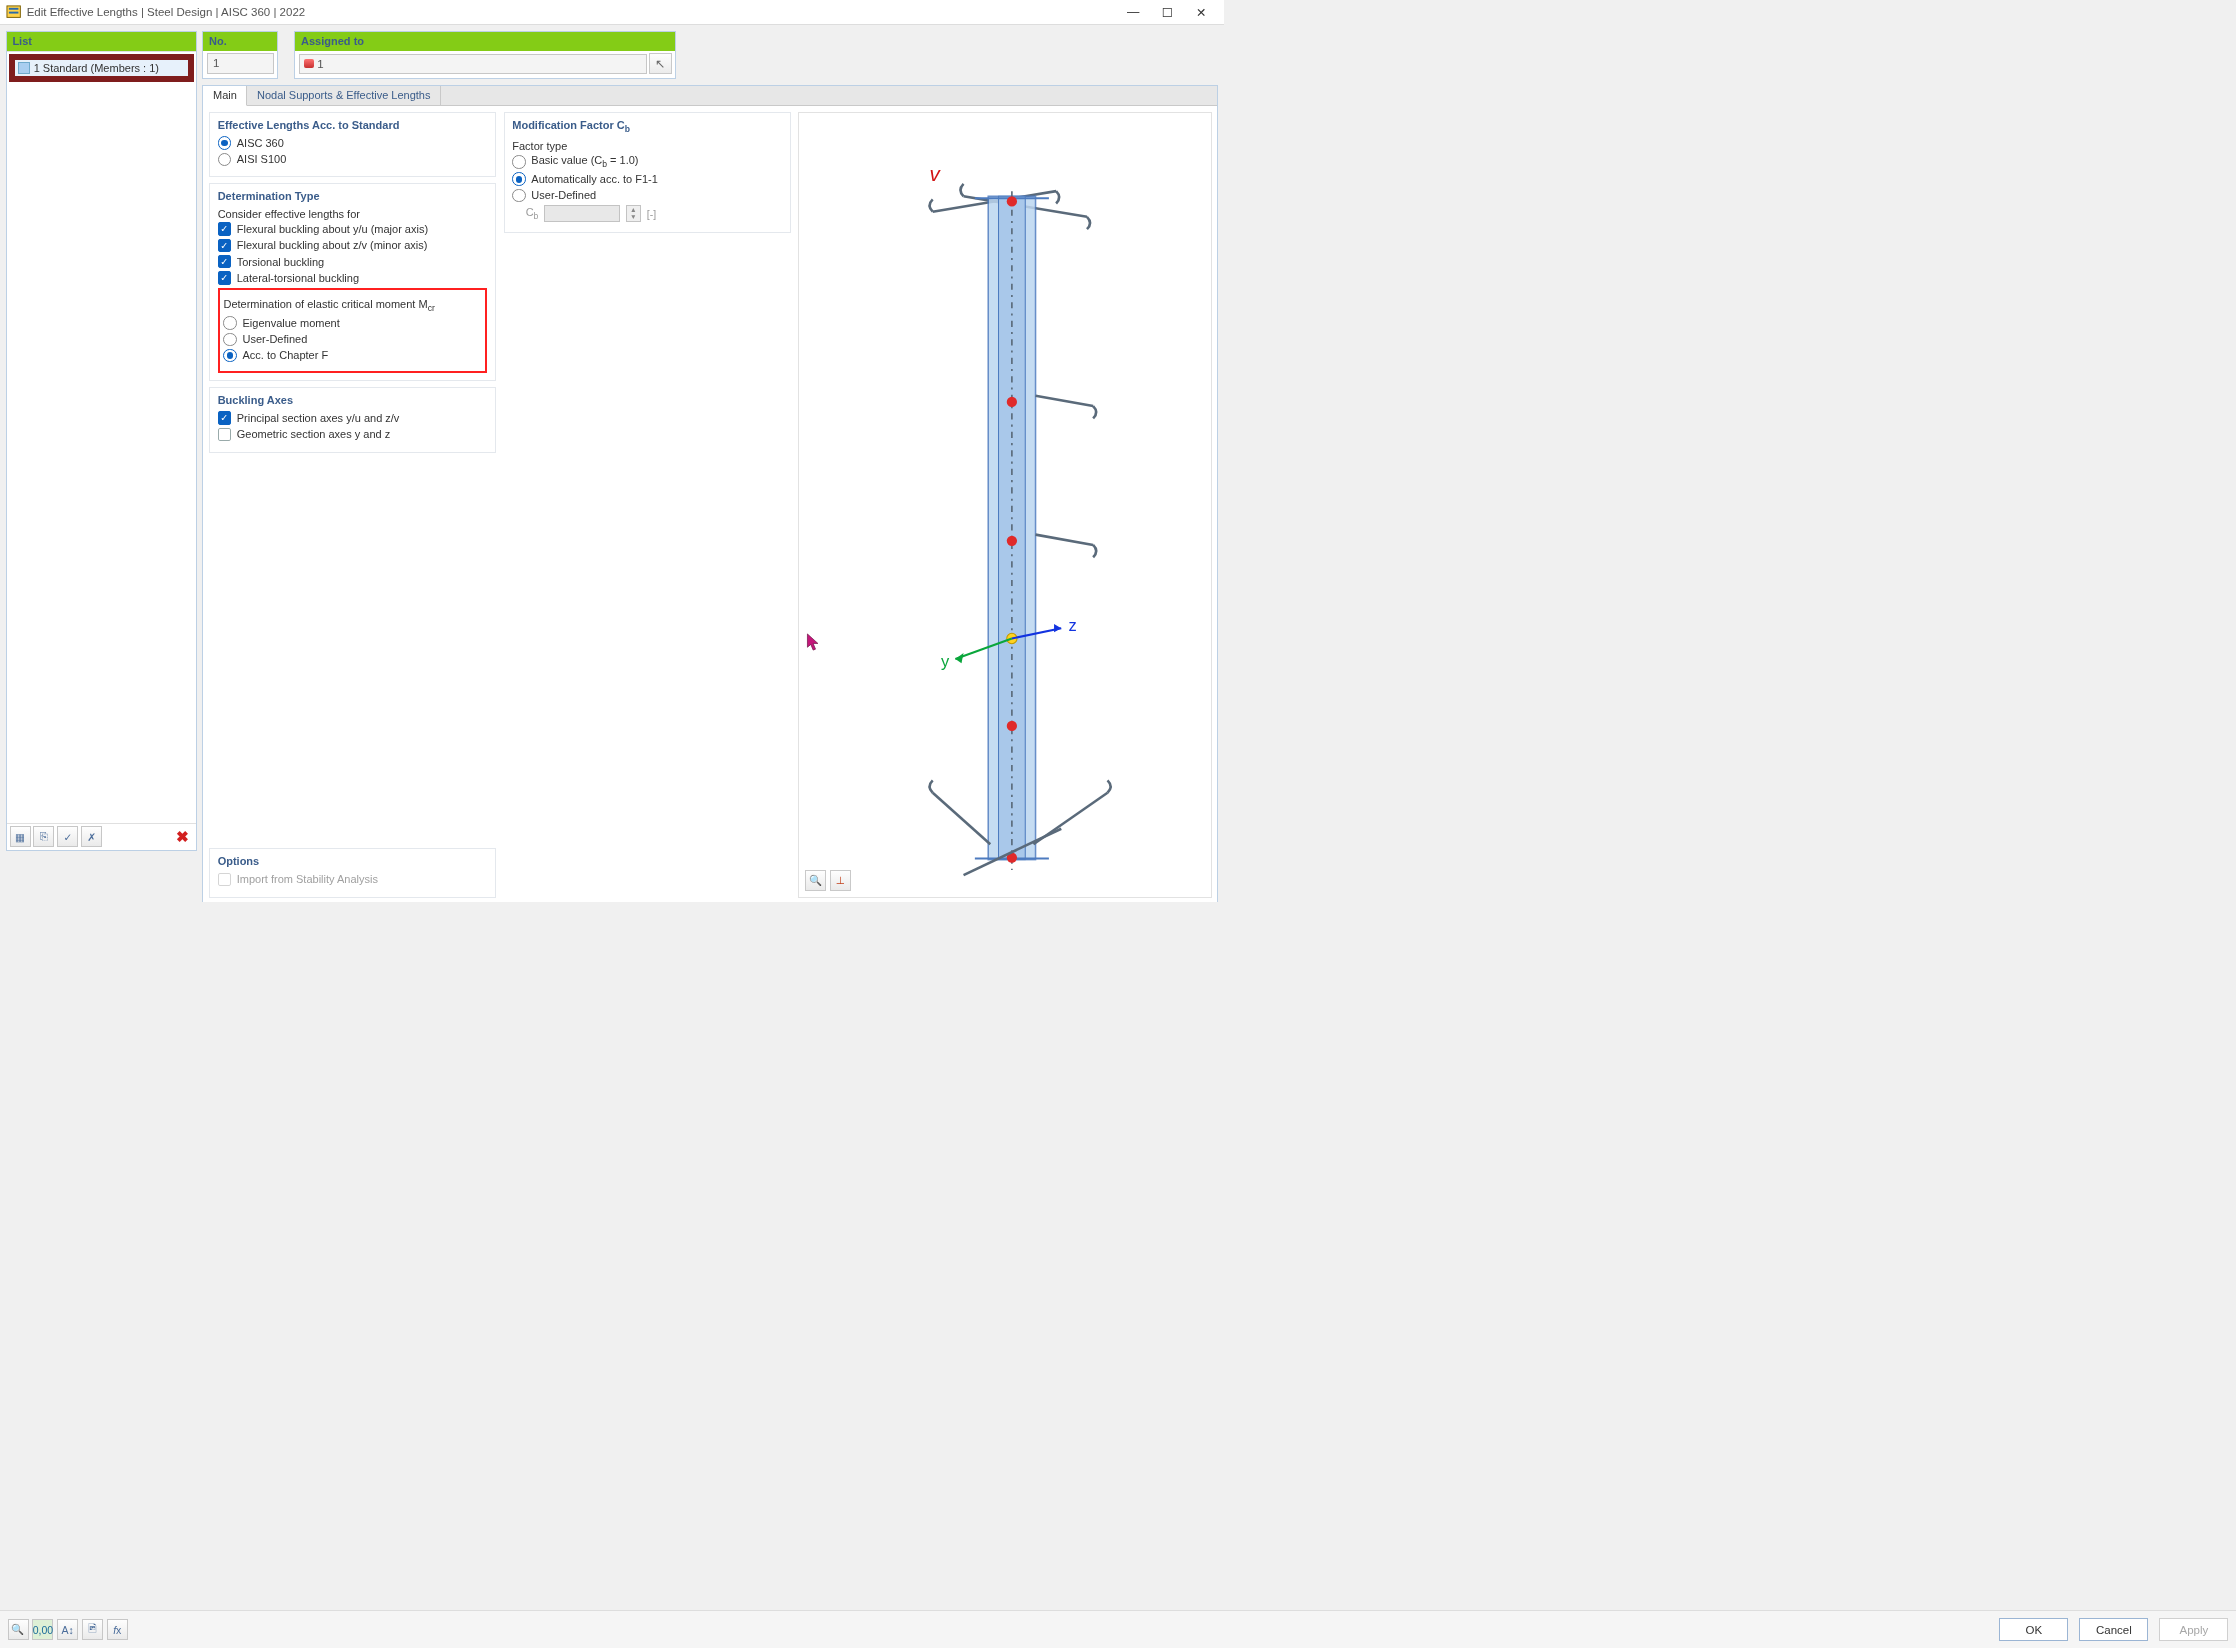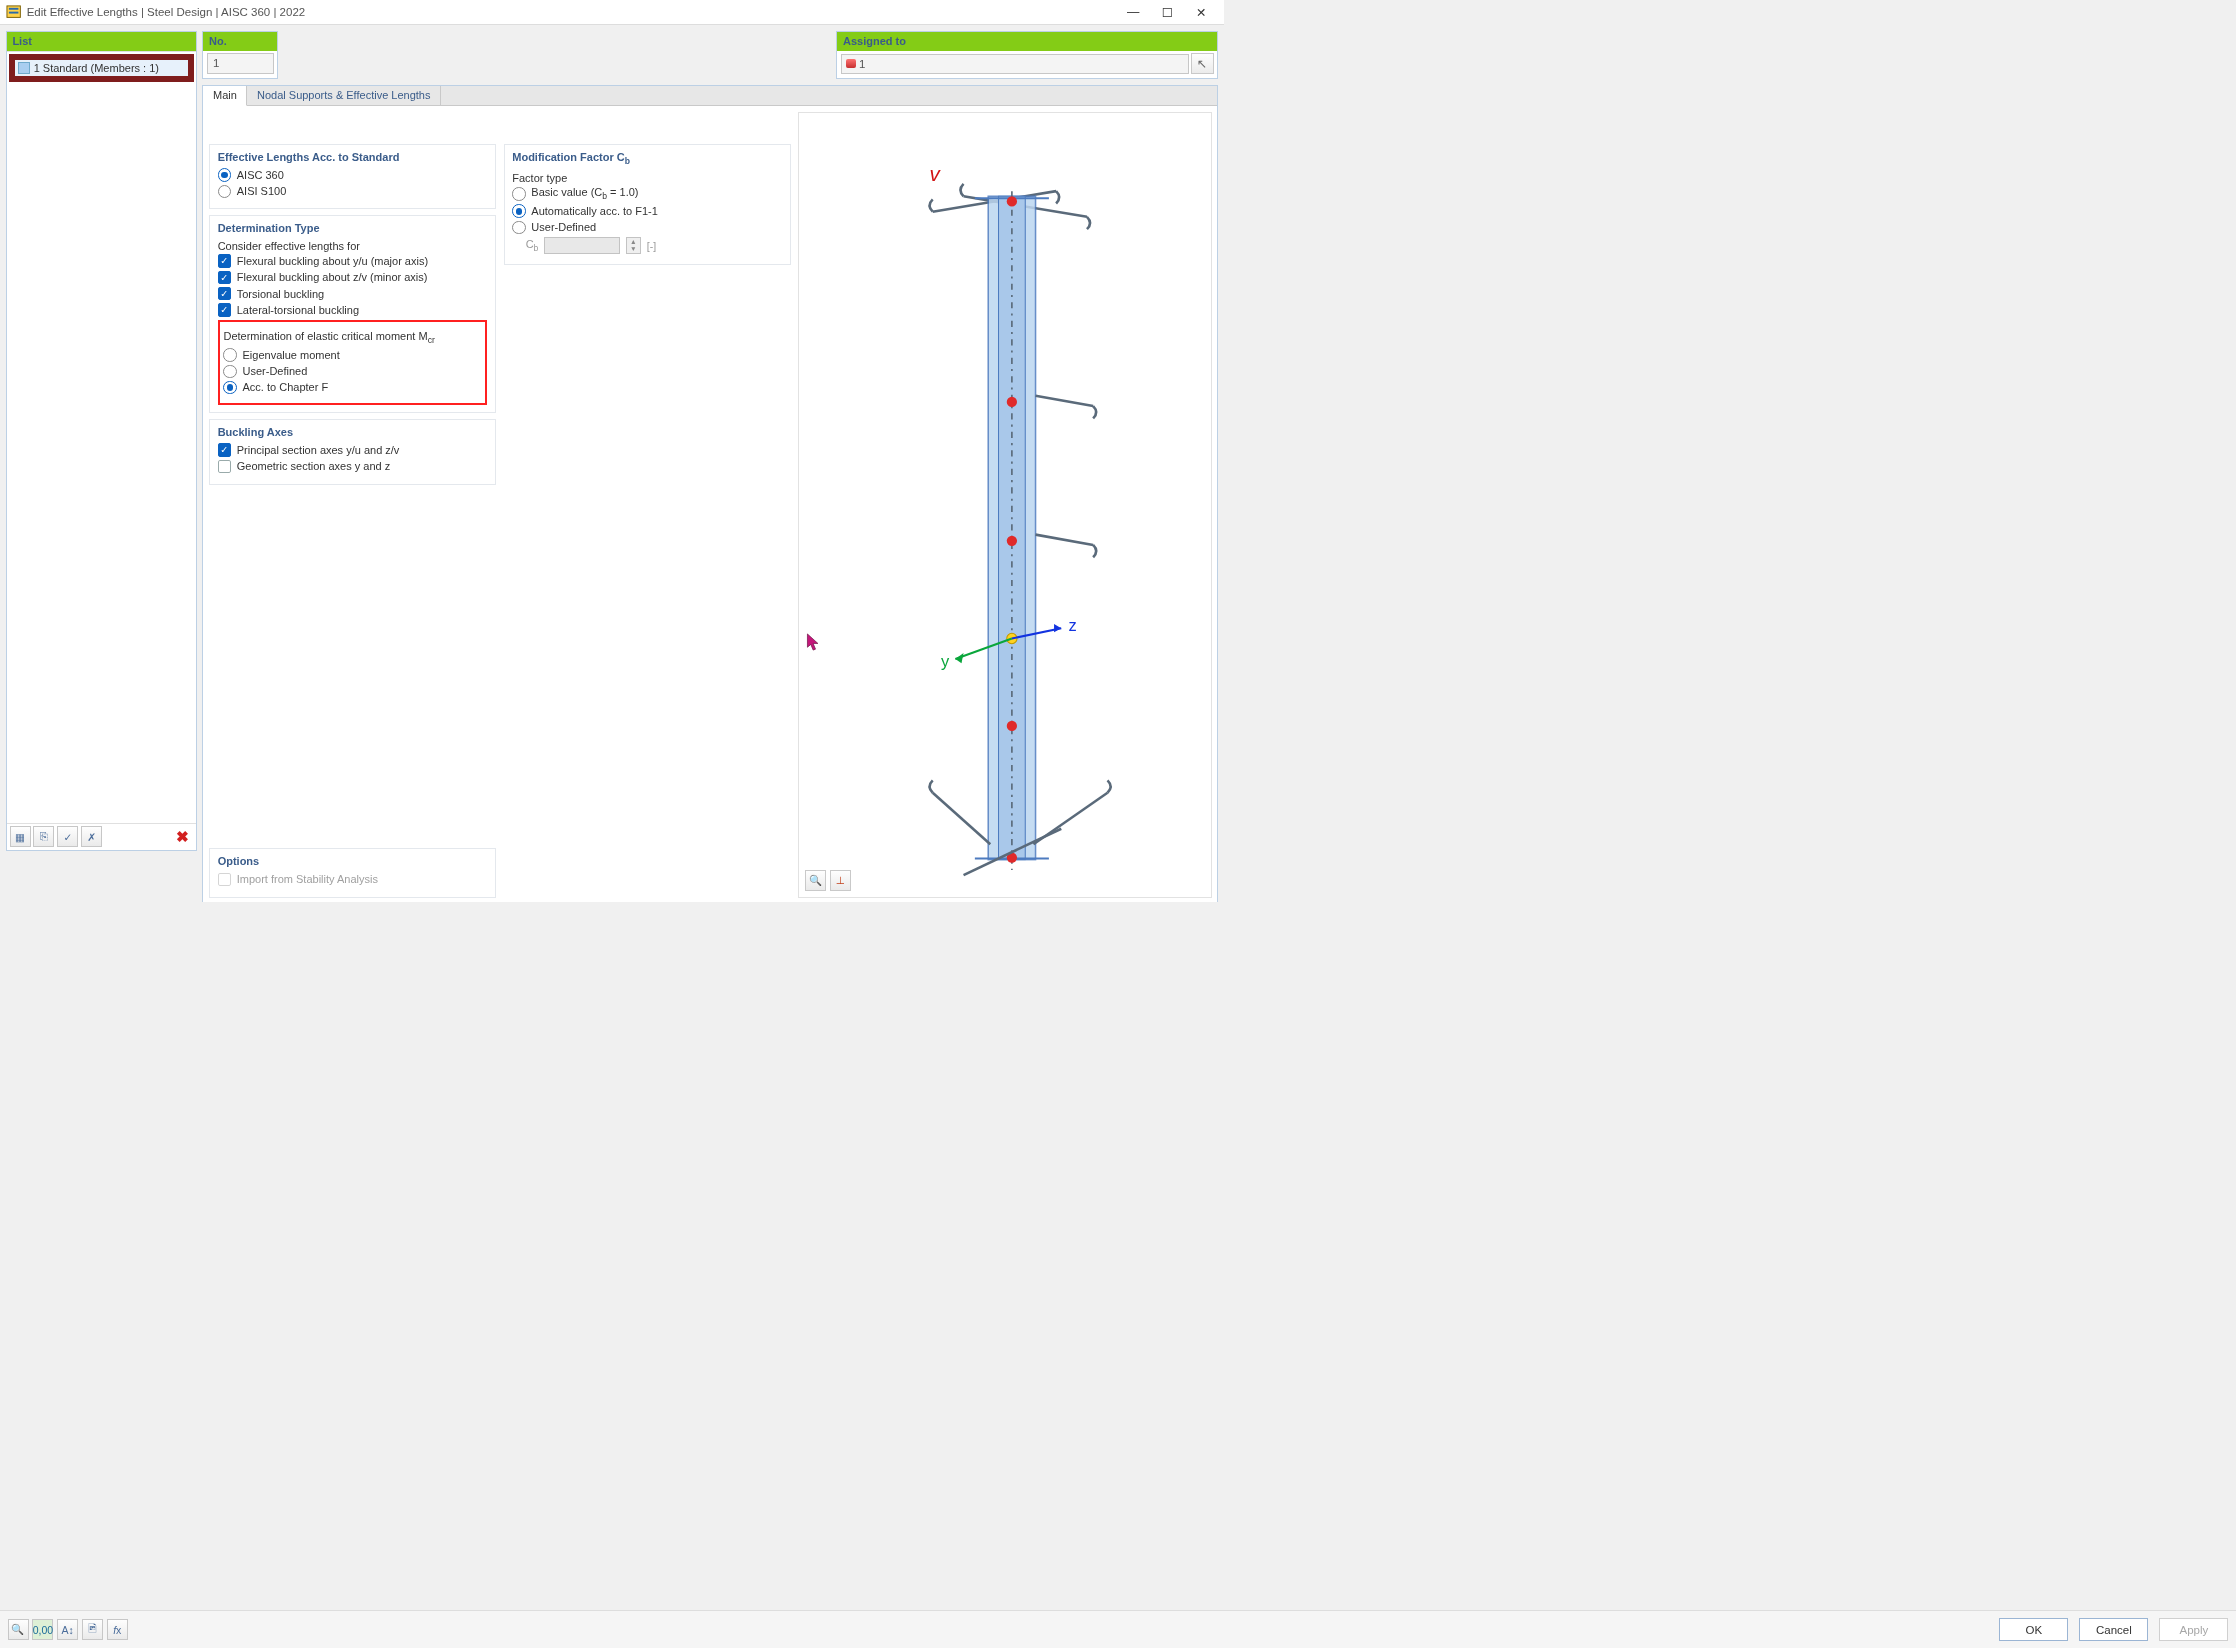--- a/index.html
+++ b/index.html
@@ -18,42 +18,42 @@
 .panel-header { background: #84cc16; color: #3a5c8a; font-weight: 600; font-size: 11px; padding: 3.8px 5.7px; border-bottom: 1px solid #e0e0e0; }
 .list-panel { width: 191px; display:flex; flex-direction:column; }
 .list-body { flex:1; padding: 1.9px; background:#fff; }
 .list-item { display:flex; align-items:center; gap:3.8px; padding:1.9px 3.8px; background:#e7f1fb; border:6px solid #7f1d1d; font-size:11px; }
 .list-item .sq { width:11.5px; height:11.5px; background:#a9cef0; border:1px solid #6faacc; }
 .list-toolbar { display:flex; gap:3.8px; padding:2.9px; border-top:1px solid #e0e0e0; align-items:center; justify-content:space-between; }
 .tbtn { width:21px; height:21px; border:1px solid #c7c7c7; background:linear-gradient(#fefefe,#eaeaea); display:flex; align-items:center; justify-content:center; font-size:10.5px; color:#4a6c9a; }
 .tbtn.red { color:#d21f1f; font-weight:bold; border:none; background:transparent; font-size:15.3px; }
 
 .right-stack { flex:1; display:flex; flex-direction:column; gap:5.7px; }
-.top-row { display:flex; gap:8px; height:52px;justify-content:space-between; }
+.top-row { display:flex; gap:16px; height:52px; }
 .field-box { display:flex; flex-direction:column; }
 .field-box .panel-header { border-bottom:none; }
 .field-input { margin:1.9px 3.8px 3.8px 3.8px; padding:2.9px 4.8px; background:#f4f4f4; border:1px solid #c7c7c7; font-size:11.5px; color:#555; flex:1; }
 .no-box { width:76px; }
 .name-box { flex:1; }
 .name-row { display:flex; align-items:center; gap:1.9px; margin:1.9px 3.8px 3.8px 3.8px; }
 .name-row .field-input { margin:0; flex:1; }
 .edit-icon { width:23px; height:21px; border:1px solid #c9c9c9; background:linear-gradient(#fdfdfd,#ebebeb); display:flex; align-items:center; justify-content:center; color:#2b6aa8; font-size:11.5px; }
 .assigned-box { width:382px; }
 .assigned-row { display:flex; align-items:center; gap:1.9px; margin:1.9px 3.8px 3.8px 3.8px; }
 .assigned-row .field-input { margin:0; flex:1; padding-left:17px; background:#f4f4f4; position:relative; }
 .assigned-row .field-input::before { content:""; position:absolute; left:3.8px; top:3.8px; width:9.6px; height:9.6px; background:linear-gradient(#ff7272,#c63030); border-radius:1.9px; }
 .pick-btn { width:23px; height:21px; border:1px solid #c9c9c9; background:linear-gradient(#fdfdfd,#ebebeb); display:flex; align-items:center; justify-content:center; color:#666; font-size:12.4px; }
 
 .tabs-panel { flex:1; display:flex; flex-direction:column; }
 .tab-strip { display:flex; background:#e7e7e7; border-bottom:1px solid #c9c9c9; }
 .tab { padding:3.8px 9.6px; font-size:11px; color:#3a5c8a; border-right:1px solid #c9c9c9; }
 .tab.active { background:#fff; color:#333; border-bottom:1px solid #fff; margin-bottom:-1px; }
 
 .tab-body { flex:1; display:flex; gap:7.6px; padding:5.7px 5.7px 5.7px 5.7px; background:#fff; }
-.col { display:flex; flex-direction:column; gap:5.7px;margin-top:32px; }
+.col { display:flex; flex-direction:column; gap:5.7px; }
 .col-left { width:287px; }
 .col-mid { width:287px; }
 .col-right { flex:1; border:1px solid #e2e2e2; min-width:344px; position:relative; background:#fff; }
 
 .section { border:1px solid #e4e8ed; background:#fff; padding:5.7px 7.6px 7.6px 7.6px; }
 .section h3 { color:#3a5c8a; font-weight:600; font-size:11px; margin-bottom:5.7px; }
 .section .sub-label { font-size:11px; color:#333; margin:3.8px 0 2.9px 0; }
 .opt-row { display:flex; align-items:center; gap:5.7px; font-size:11px; color:#333; margin:2.9px 0; }
 .chk, .rad { width:13.4px; height:13.4px; border:1.4px solid #0a62c2; display:inline-flex; align-items:center; justify-content:center; flex-shrink:0; }
 .chk { border-radius:1.9px; background:#0a62c2; color:#fff; font-size:9.6px; line-height:1; }

